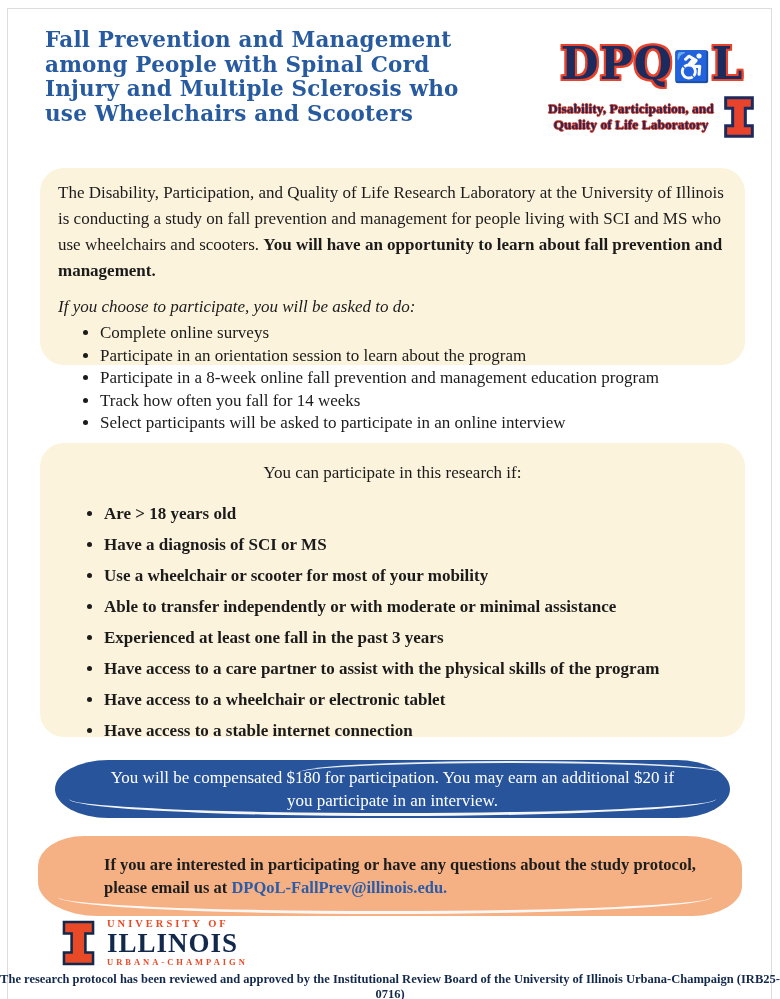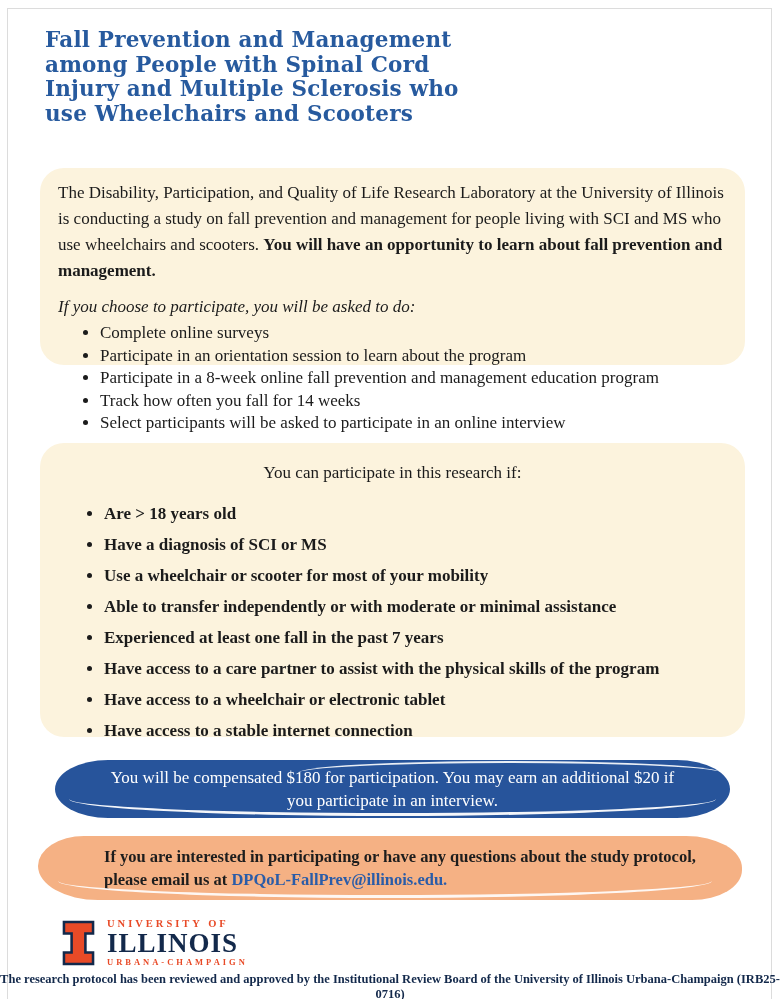--- a/index.html
+++ b/index.html
@@ -66,21 +66,21 @@
     content:""; position:absolute; left:14px; right:14px; bottom:2px; height:14px;
     border-bottom:3px solid rgba(255,255,255,0.95);
     border-radius:0 0 50% 50% / 0 0 100% 100%; pointer-events:none;
   }
   #compensation-banner::before {
     content:""; position:absolute; right:8px; top:1px; left:36%; height:10px;
     border-top:2.5px solid rgba(255,255,255,0.9);
     border-radius:50% 50% 0 0 / 100% 100% 0 0; pointer-events:none;
   }
   #contact-banner {
-    left:38px; top:836px; width:704px; height:64px;
+    left:38px; top:836px; width:704px; height:80px;
     background:#F5B184; color:#1d1d1d; font-weight:bold;
     border-radius:46px 56px 50px 60px / 30px 32px 30px 34px;
     padding:0 30px 0 66px; font-size:16.5px; line-height:23px;
   }
   #contact-banner::after {
     content:""; position:absolute; left:20px; right:30px; bottom:2px; height:14px;
     border-bottom:3px solid rgba(255,255,255,0.9);
     border-radius:0 0 50% 50% / 0 0 100% 100%; pointer-events:none;
   }
   .email-link { color:#2A5CA8; font-weight:bold; text-decoration:none; cursor:pointer; }
@@ -103,41 +103,53 @@
 <body>
 
 <div id="canvas">
   <div class="page-frame"></div>
 
   <div class="page-title">Fall Prevention and Management
 among People with Spinal Cord
 Injury and Multiple Sclerosis who
 use Wheelchairs and Scooters</div>
 
+  <div class="dpqol-logo">
+    <div class="wordmark"><span>DPQ</span><span class="wheel">♿</span><span>L</span></div>
+    <div class="logo-bottom">
+      <div class="tagline">
+        <div>Disability, Participation, and</div>
+        <div>Quality of Life Laboratory</div>
+      </div>
+      <svg class="blocki-small" viewBox="0 0 100 132">
+        <path d="M10 8 h80 v32 h-21 v52 h21 v32 h-80 v-32 h21 v-52 h-21 Z" fill="#E8432C" stroke="#1C2B5E" stroke-width="9" stroke-linejoin="miter"></path>
+      </svg>
+    </div>
+  </div>
 
   <div class="cream-box" id="intro-box">
     <div class="intro-paragraph"><span>The Disability, Participation, and Quality of Life Research Laboratory at the University of Illinois is conducting a study on fall prevention and management for people living with SCI and MS who use wheelchairs and scooters.  </span><span class="bold-part">You will have an opportunity to learn about fall prevention and management.</span></div>
     <div class="tasks-heading">If you choose to participate, you will be asked to do:</div>
     <ul class="bullets" id="task-list">
         <li>Complete online surveys</li>
         <li>Participate in an orientation session to learn about the program</li>
         <li>Participate in a 8-week online fall prevention and management education program</li>
         <li>Track how often you fall for 14 weeks</li>
         <li>Select participants will be asked to participate in an online interview</li>
       </ul>
   </div>
 
   <div class="cream-box" id="eligibility-box">
     <div class="eligibility-heading">You can participate in this research if:</div>
     <ul class="bullets" id="eligibility-list">
         <li>Are &gt; 18 years old</li>
         <li>Have a diagnosis of SCI or MS</li>
         <li>Use a wheelchair or scooter for most of your mobility</li>
         <li>Able to transfer independently or with moderate or minimal assistance</li>
-        <li>Experienced at least one fall in the past 7 years</li>
+        <li>Experienced at least one fall in the past 3 years</li>
         <li>Have access to a care partner to assist with the physical skills of the program</li>
         <li>Have access to a wheelchair or electronic tablet</li>
         <li>Have access to a stable internet connection</li>
       </ul>
   </div>
 
   <div class="banner" id="compensation-banner">
     <div>You will be compensated $180 for participation. You may earn an additional $20 if you participate in an interview.</div>
   </div>
 

